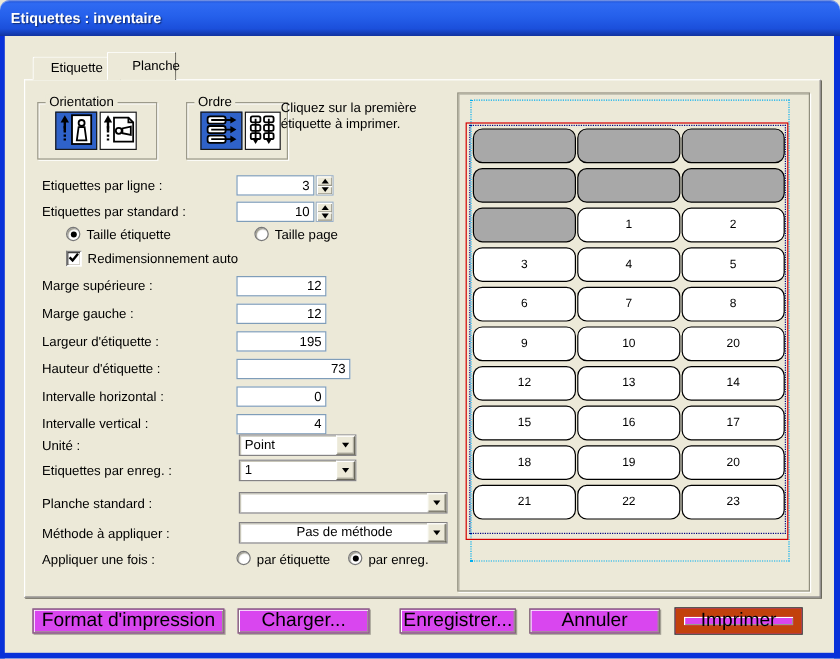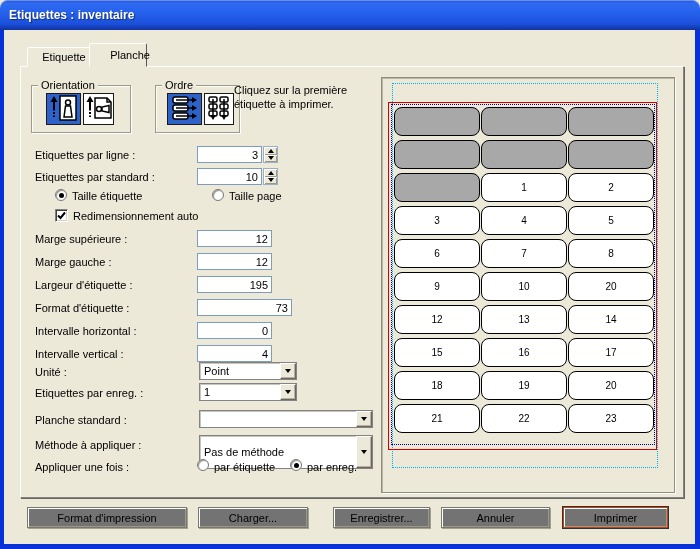--- a/index.html
+++ b/index.html
@@ -61,26 +61,26 @@
     border:1px solid;border-color:#fff #6a685c #6a685c #fff;box-shadow:inset -1px -1px 0 #b4b2a4;}
   
   .radio{width:12px;height:12px;border-radius:50%;background:#fff;
     border:1px solid #777;box-shadow:inset 1px 1px 1px #9a988a;display:flex;align-items:center;justify-content:center;}
   .radio .dot{width:5px;height:5px;border-radius:50%;background:#000;}
   .checkbox{width:13px;height:13px;background:#fff;border:1px solid;
     border-color:#808080 #fff #fff #808080;box-shadow:inset 1px 1px 0 #404040,inset -1px -1px 0 #d4d0c8;
     display:flex;align-items:center;justify-content:center;}
   
   .btn{
-    background:#737373;border:1px solid #7a786a;
+    background:#d946ef;border:1px solid #7a786a;
     box-shadow:inset 1px 1px 0 #fff,inset -1px -1px 0 #9a988a,1px 1px 0 rgba(90,88,80,.5);
-    display:flex;align-items:center;justify-content:center;font-size:11px;
+    display:flex;align-items:center;justify-content:center;font-size:16px;
     font-family:"Liberation Sans",sans-serif;color:#000;
   }
-  .btn.default{border:1px solid #c2410c;box-shadow:inset 1px 1px 0 #fff,inset -1px -1px 0 #9a988a,0 0 0 1px #333;}
+  .btn.default{border:7px solid #c2410c;box-shadow:inset 1px 1px 0 #fff,inset -1px -1px 0 #9a988a,0 0 0 1px #333;}
   
   .preview-panel{border:1px solid #908e7e;box-shadow:inset 1px 1px 0 rgba(90,88,80,.35),1px 1px 0 #fff;background:#ECE9D8;}
   .rect-page{border:1px dotted #00AEEF;}
   .rect-print{border:1px solid #D40000;}
   .rect-labels{border:1px dotted #000080;}
   .label-grid{display:grid;grid-template-columns:repeat(3,1fr);grid-auto-rows:1fr;column-gap:1px;row-gap:4px;}
   .lcell{background:#fff;border:1.5px solid #000;border-radius:8px;
     display:flex;align-items:center;justify-content:center;font-size:10px;}
   .lcell.used{background:#A8A8A8;}
   .lbl{white-space:nowrap;}
@@ -227,21 +227,21 @@
   <div class="abs lbl" style="left:35px;top:256px;z-index:2;">Marge gauche :</div>
   <div class="abs" style="left:197px;top:253px;width:75px;height:17px;z-index:2;">
     <input class="tinput" value="12" style="">
   </div>
 
   <div class="abs lbl" style="left:35px;top:279px;z-index:2;">Largeur d'étiquette :</div>
   <div class="abs" style="left:197px;top:276px;width:75px;height:17px;z-index:2;">
     <input class="tinput" value="195" style="">
   </div>
 
-  <div class="abs lbl" style="left:35px;top:302px;z-index:2;">Format d'étiquette :</div>
+  <div class="abs lbl" style="left:35px;top:302px;z-index:2;">Hauteur d'étiquette :</div>
   <div class="abs" style="left:197px;top:299px;width:95px;height:17px;z-index:2;">
     <input class="tinput" value="73" style="">
   </div>
 
   <div class="abs lbl" style="left:35px;top:325px;z-index:2;">Intervalle horizontal :</div>
   <div class="abs" style="left:197px;top:322px;width:75px;height:17px;z-index:2;">
     <input class="tinput" value="0" style="">
   </div>
 
   <div class="abs lbl" style="left:35px;top:348px;z-index:2;">Intervalle vertical :</div>
@@ -267,21 +267,21 @@
 
   <div class="abs lbl" style="left:35px;top:414px;z-index:2;">Planche standard :</div>
   <div class="abs combo" style="left:199px;top:410px;width:174px;height:18px;z-index:2;">
     <span class="val"></span>
     <span class="dbtn">
         <span class="arr-dn"></span>
       </span>
   </div>
 
   <div class="abs lbl" style="left:35px;top:439px;z-index:2;">Méthode à appliquer :</div>
-  <div class="abs combo" style="left:199px;top:435px;width:174px;height:34px;z-index:2;">
+  <div class="abs combo" style="left:199px;top:435px;width:174px;height:18px;z-index:2;padding-left:43px;">
     <span class="val">Pas de méthode</span>
     <span class="dbtn">
         <span class="arr-dn"></span>
       </span>
   </div>
 
   <div class="abs lbl" style="left:35px;top:461px;z-index:2;">Appliquer une fois :</div>
   <div class="abs radio" style="left:197px;top:459px;z-index:2;"></div>
   <div class="abs lbl" style="left:214px;top:461px;z-index:2;">par étiquette</div>
   <div class="abs radio" style="left:290px;top:459px;z-index:2;">

